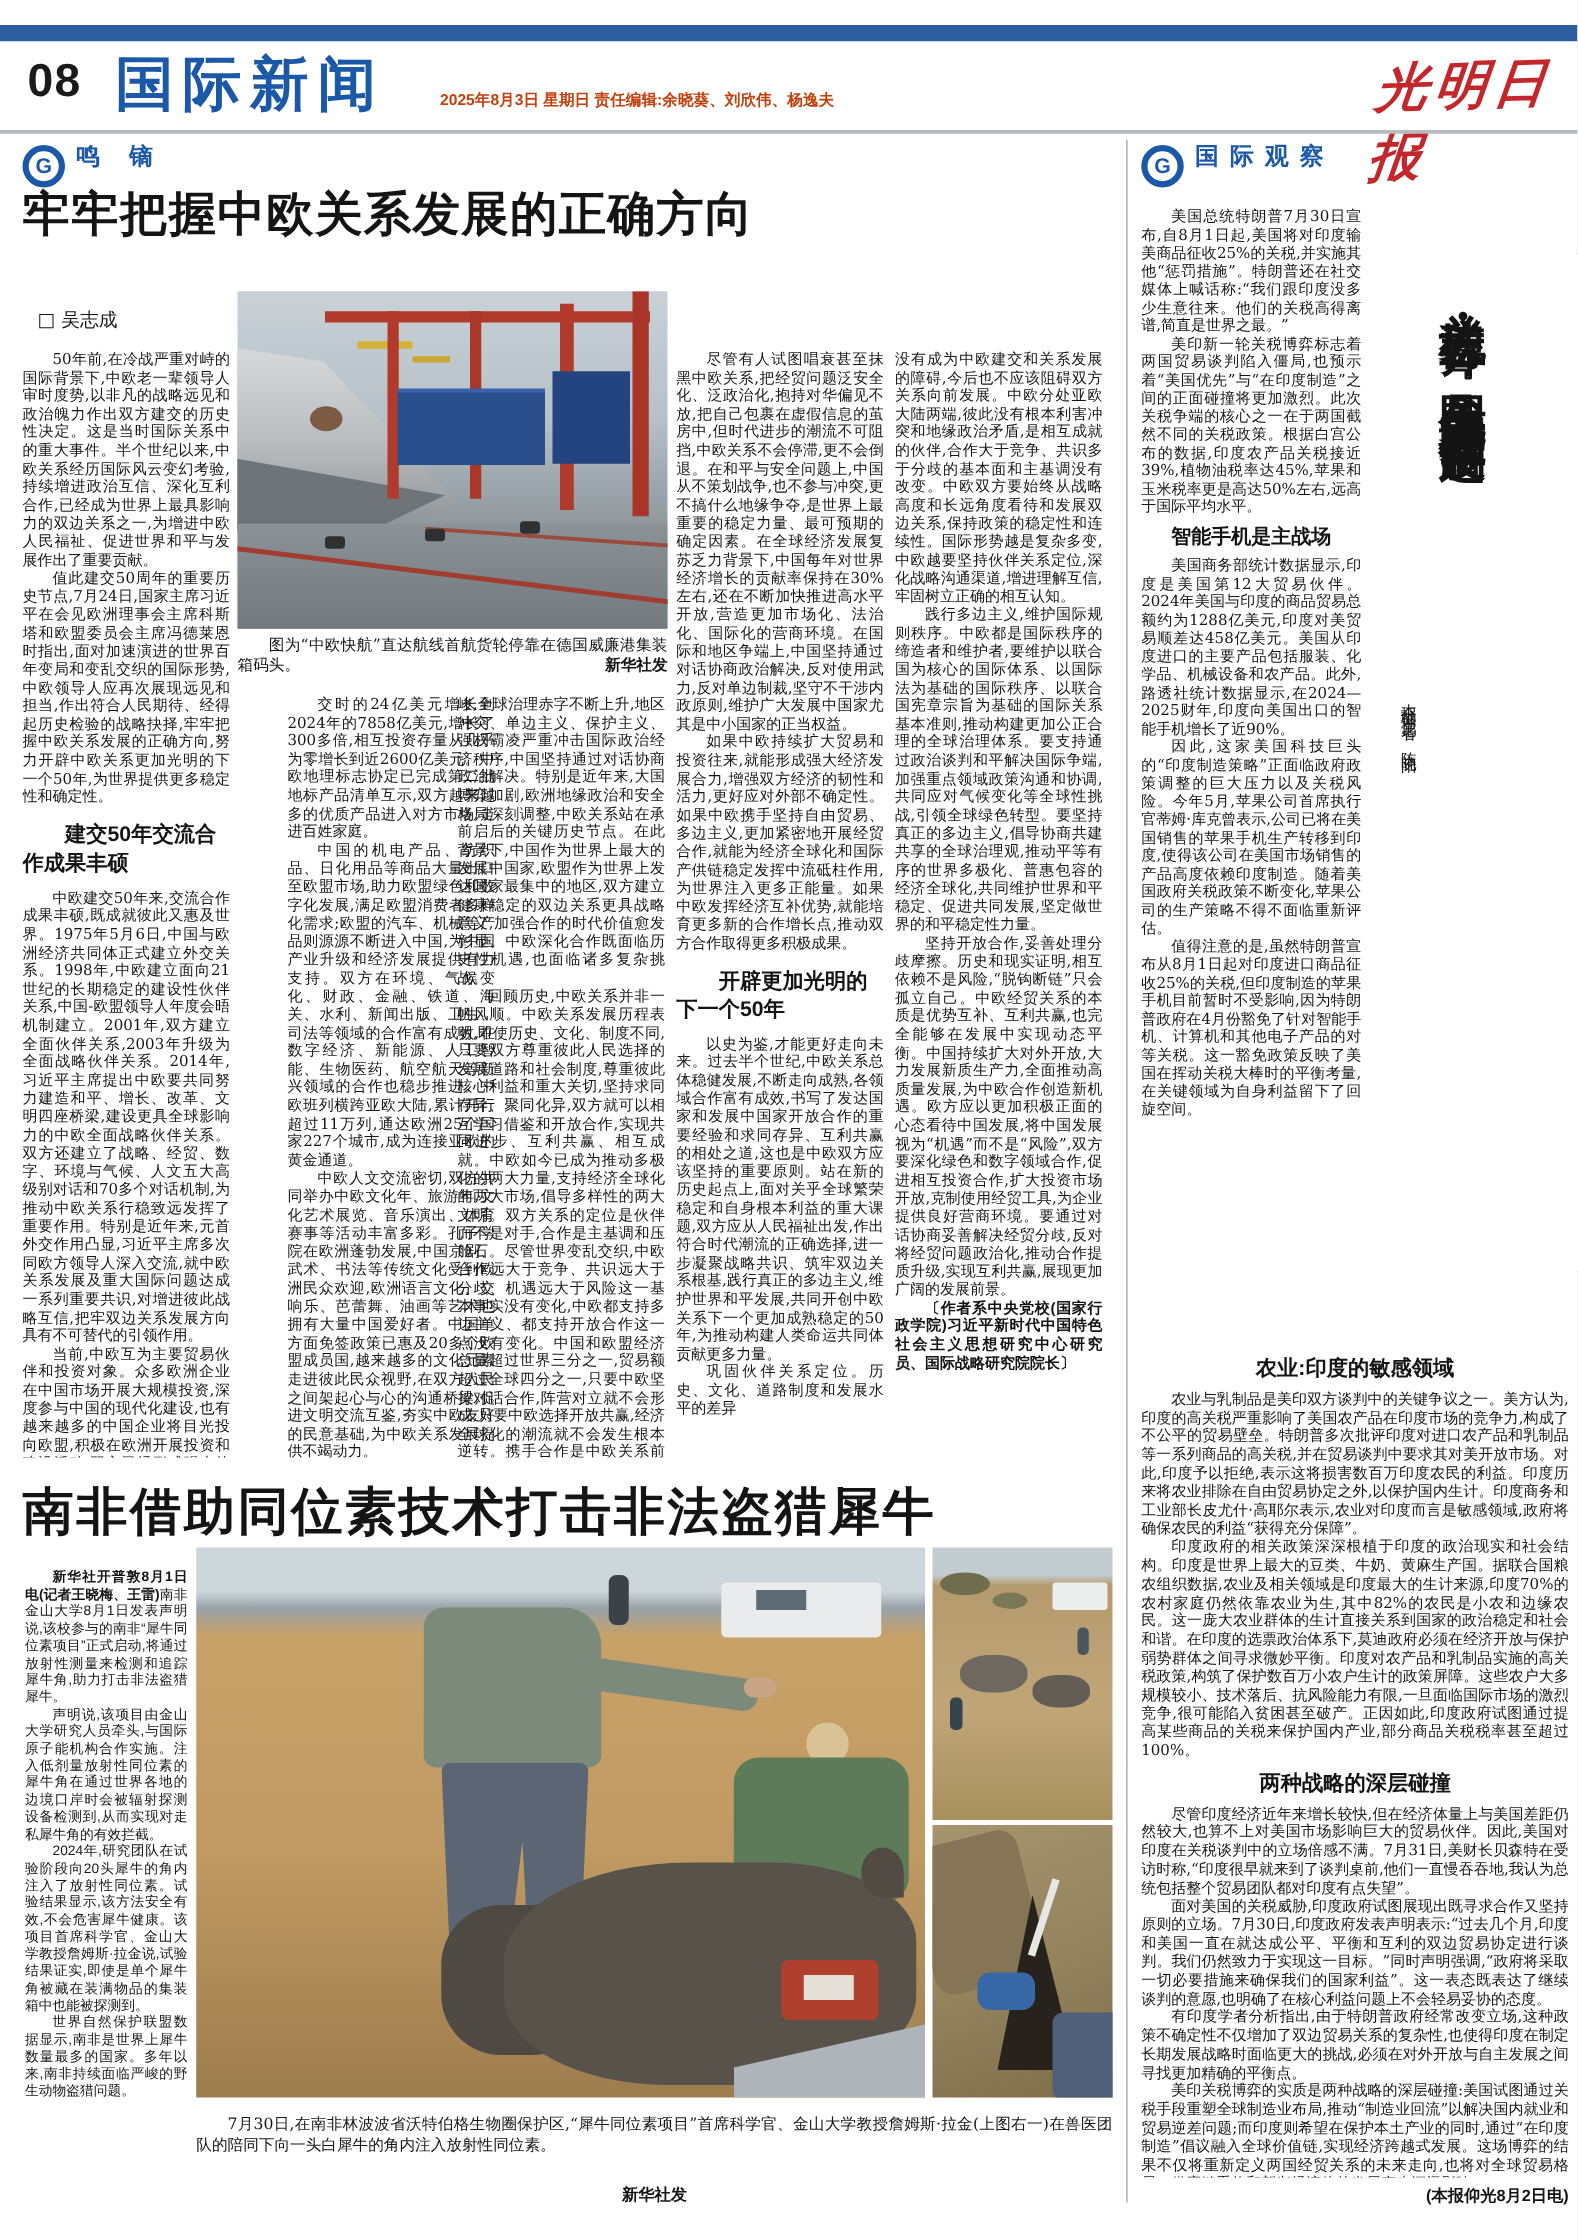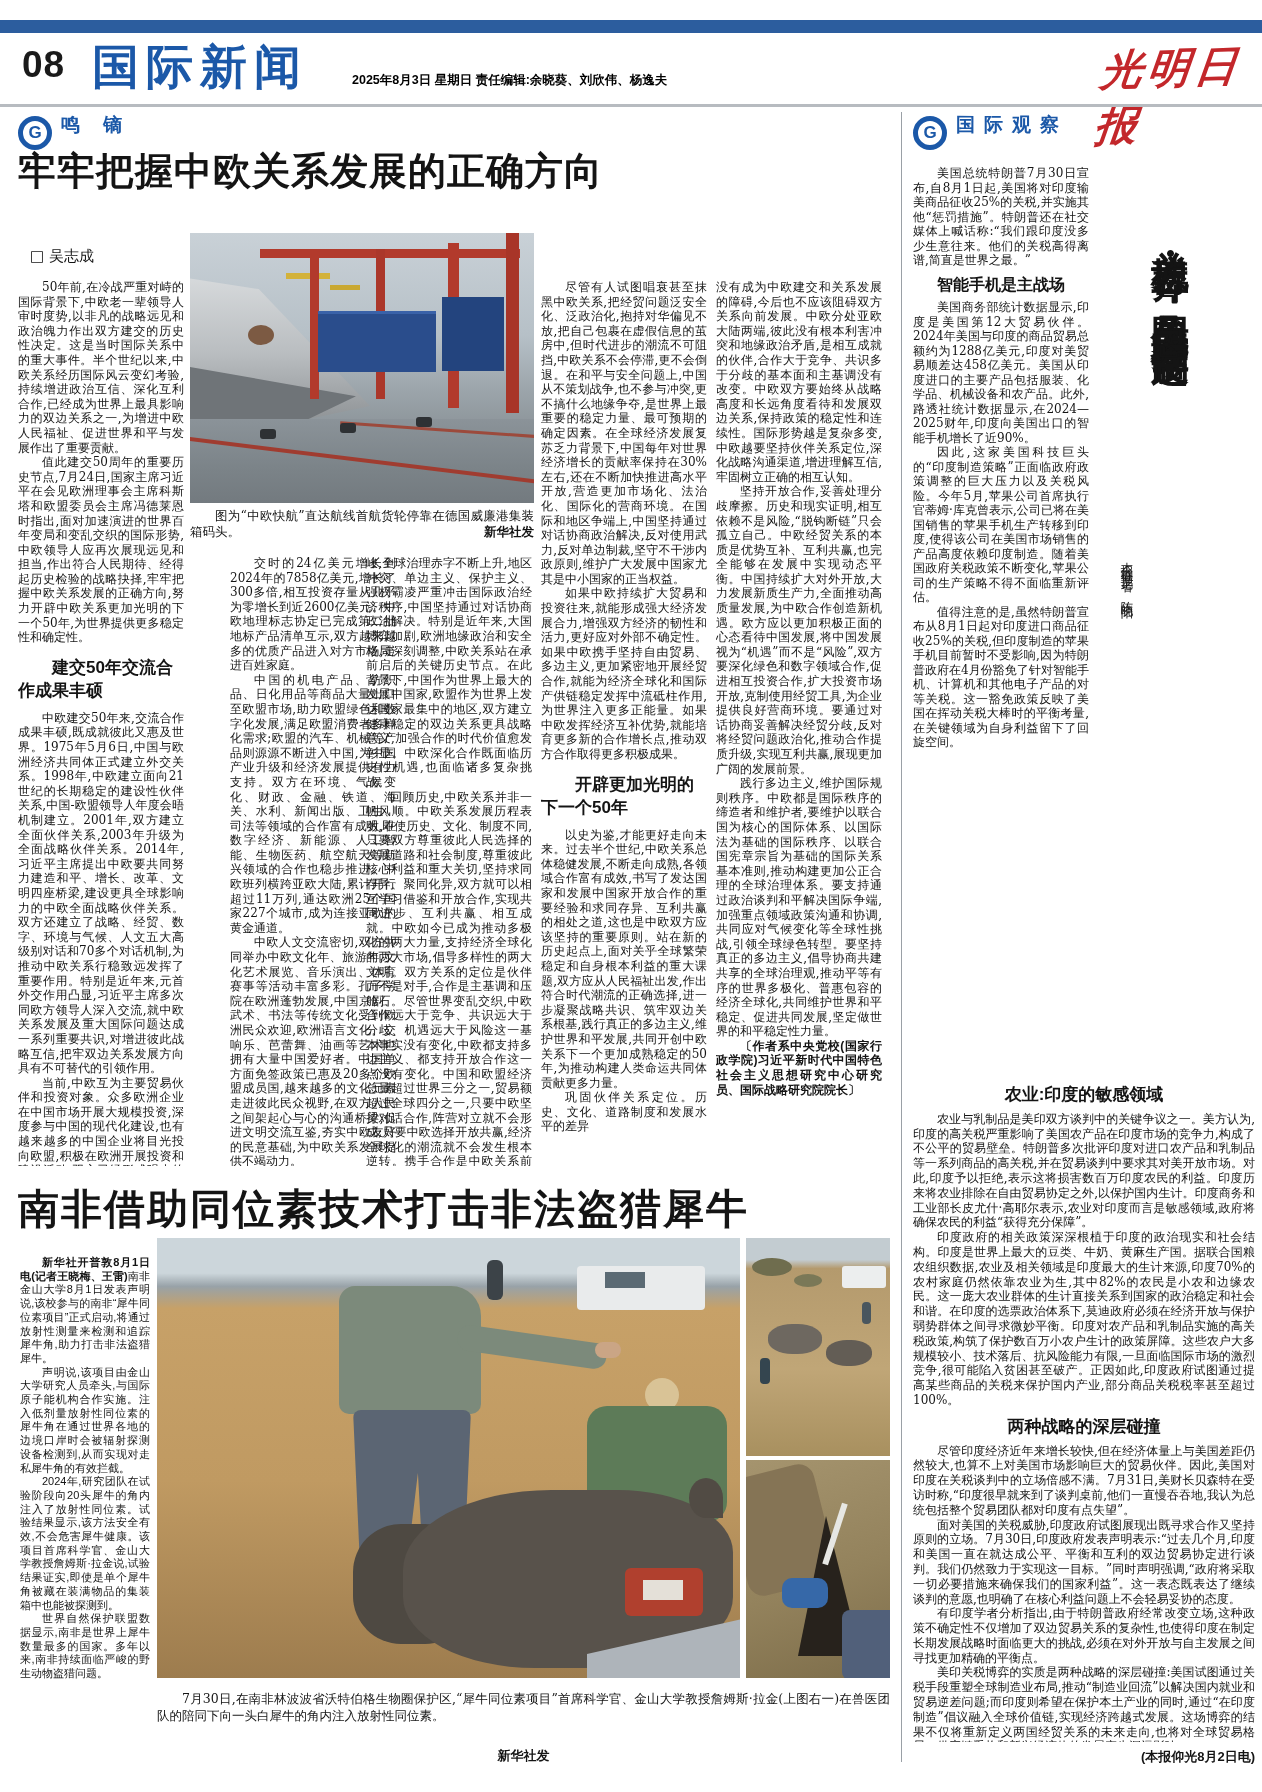--- a/index.html
+++ b/index.html
@@ -5,21 +5,21 @@
   html,body{margin:0;padding:0;background:#e8e8e8;}
   .page{position:relative;width:1262px;height:1792px;background:#ffffff;overflow:hidden;
         font-family:"DejaVu Serif","Liberation Serif",serif;color:#141414;}
   
   .topband{position:absolute;left:0;top:20px;width:1262px;height:13px;background:#2c5d9e;}
   .pageno{position:absolute;left:22px;top:44px;font-size:37px;font-weight:700;
           font-family:"Liberation Sans",sans-serif;color:#1a1a1a;letter-spacing:1px;}
   .section-title{position:absolute;left:92px;top:36px;margin:0;font-size:47px;font-weight:900;
           color:#1b58a8;letter-spacing:7px;font-family:"Liberation Sans",sans-serif;}
   .date-line{position:absolute;left:352px;top:72px;font-size:12.5px;font-weight:700;
-          font-family:"Liberation Sans",sans-serif;color:#000000;}
+          font-family:"Liberation Sans",sans-serif;color:#c2410c;}
   .brand{position:absolute;left:1098px;top:40px;font-size:42px;font-weight:900;color:#c3272b;
           font-style:italic;letter-spacing:5px;transform:skewX(-8deg) rotate(-2deg);}
   .hrule{position:absolute;left:0;top:104px;width:1262px;height:3px;background:#b7bbc0;}
   .vdiv{position:absolute;left:901px;top:112px;width:1px;height:1650px;background:#9aa0a6;}
   
   .glogo{display:inline-block;width:24px;height:24px;border:5px solid #1b58a8;border-radius:50%;
          color:#1b58a8;font-weight:900;font-size:17px;line-height:24px;text-align:center;
          font-family:"Liberation Sans",sans-serif;}
   .label-text{color:#1b58a8;font-weight:900;font-size:19px;letter-spacing:9px;
          font-family:"Liberation Sans",sans-serif;vertical-align:7px;margin-left:4px;}
@@ -195,33 +195,34 @@
   </div>
   <div class="ncol" id="col4">
     <p>尽管有人试图唱衰甚至抹黑中欧关系,把经贸问题泛安全化、泛政治化,抱持对华偏见不放,把自己包裹在虚假信息的茧房中,但时代进步的潮流不可阻挡,中欧关系不会停滞,更不会倒退。在和平与安全问题上,中国从不策划战争,也不参与冲突,更不搞什么地缘争夺,是世界上最重要的稳定力量、最可预期的确定因素。在全球经济发展复苏乏力背景下,中国每年对世界经济增长的贡献率保持在30%左右,还在不断加快推进高水平开放,营造更加市场化、法治化、国际化的营商环境。在国际和地区争端上,中国坚持通过对话协商政治解决,反对使用武力,反对单边制裁,坚守不干涉内政原则,维护广大发展中国家尤其是中小国家的正当权益。</p>
     <p>如果中欧持续扩大贸易和投资往来,就能形成强大经济发展合力,增强双方经济的韧性和活力,更好应对外部不确定性。如果中欧携手坚持自由贸易、多边主义,更加紧密地开展经贸合作,就能为经济全球化和国际产供链稳定发挥中流砥柱作用,为世界注入更多正能量。如果中欧发挥经济互补优势,就能培育更多新的合作增长点,推动双方合作取得更多积极成果。</p>
     <h4 class="sub">开辟更加光明的下一个50年</h4>
     <p>以史为鉴,才能更好走向未来。过去半个世纪,中欧关系总体稳健发展,不断走向成熟,各领域合作富有成效,书写了发达国家和发展中国家开放合作的重要经验和求同存异、互利共赢的相处之道,这也是中欧双方应该坚持的重要原则。站在新的历史起点上,面对关乎全球繁荣稳定和自身根本利益的重大课题,双方应从人民福祉出发,作出符合时代潮流的正确选择,进一步凝聚战略共识、筑牢双边关系根基,践行真正的多边主义,维护世界和平发展,共同开创中欧关系下一个更加成熟稳定的50年,为推动构建人类命运共同体贡献更多力量。</p>
     <p>巩固伙伴关系定位。历史、文化、道路制度和发展水平的差异</p>
   </div>
   <div class="ncol" id="col5">
     <p style="text-indent:0">没有成为中欧建交和关系发展的障碍,今后也不应该阻碍双方关系向前发展。中欧分处亚欧大陆两端,彼此没有根本利害冲突和地缘政治矛盾,是相互成就的伙伴,合作大于竞争、共识多于分歧的基本面和主基调没有改变。中欧双方要始终从战略高度和长远角度看待和发展双边关系,保持政策的稳定性和连续性。国际形势越是复杂多变,中欧越要坚持伙伴关系定位,深化战略沟通渠道,增进理解互信,牢固树立正确的相互认知。</p>
+    <p>践行多边主义,维护国际规则秩序。中欧都是国际秩序的缔造者和维护者,要维护以联合国为核心的国际体系、以国际法为基础的国际秩序、以联合国宪章宗旨为基础的国际关系基本准则,推动构建更加公正合理的全球治理体系。要支持通过政治谈判和平解决国际争端,加强重点领域政策沟通和协调,共同应对气候变化等全球性挑战,引领全球绿色转型。要坚持真正的多边主义,倡导协商共建共享的全球治理观,推动平等有序的世界多极化、普惠包容的经济全球化,共同维护世界和平稳定、促进共同发展,坚定做世界的和平稳定性力量。</p>
     <p>坚持开放合作,妥善处理分歧摩擦。历史和现实证明,相互依赖不是风险,“脱钩断链”只会孤立自己。中欧经贸关系的本质是优势互补、互利共赢,也完全能够在发展中实现动态平衡。中国持续扩大对外开放,大力发展新质生产力,全面推动高质量发展,为中欧合作创造新机遇。欧方应以更加积极正面的心态看待中国发展,将中国发展视为“机遇”而不是“风险”,双方要深化绿色和数字领域合作,促进相互投资合作,扩大投资市场开放,克制使用经贸工具,为企业提供良好营商环境。要通过对话协商妥善解决经贸分歧,反对将经贸问题政治化,推动合作提质升级,实现互利共赢,展现更加广阔的发展前景。</p>
-    <p>践行多边主义,维护国际规则秩序。中欧都是国际秩序的缔造者和维护者,要维护以联合国为核心的国际体系、以国际法为基础的国际秩序、以联合国宪章宗旨为基础的国际关系基本准则,推动构建更加公正合理的全球治理体系。要支持通过政治谈判和平解决国际争端,加强重点领域政策沟通和协调,共同应对气候变化等全球性挑战,引领全球绿色转型。要坚持真正的多边主义,倡导协商共建共享的全球治理观,推动平等有序的世界多极化、普惠包容的经济全球化,共同维护世界和平稳定、促进共同发展,坚定做世界的和平稳定性力量。</p>
     <p class="author-note">〔作者系中央党校(国家行政学院)习近平新时代中国特色社会主义思想研究中心研究员、国际战略研究院院长〕</p>
   </div>
 
   <div class="obs-label">
     <span class="glogo">G</span>
     <span class="label-text">国际观察</span>
   </div>
   <div class="vhead">关税博弈:『美国优先』对撞『在印度制造』</div>
   <div class="vbyline">本报驻仰光记者  陈晓阳</div>
   <div class="obs-colA">
     <p>美国总统特朗普7月30日宣布,自8月1日起,美国将对印度输美商品征收25%的关税,并实施其他“惩罚措施”。特朗普还在社交媒体上喊话称:“我们跟印度没多少生意往来。他们的关税高得离谱,简直是世界之最。”</p>
+    <p>美印新一轮关税博弈标志着两国贸易谈判陷入僵局,也预示着“美国优先”与“在印度制造”之间的正面碰撞将更加激烈。此次关税争端的核心之一在于两国截然不同的关税政策。根据白宫公布的数据,印度农产品关税接近39%,植物油税率达45%,苹果和玉米税率更是高达50%左右,远高于国际平均水平。</p>
     <h4 class="obs-sub">智能手机是主战场</h4>
     <p>美国商务部统计数据显示,印度是美国第12大贸易伙伴。2024年美国与印度的商品贸易总额约为1288亿美元,印度对美贸易顺差达458亿美元。美国从印度进口的主要产品包括服装、化学品、机械设备和农产品。此外,路透社统计数据显示,在2024—2025财年,印度向美国出口的智能手机增长了近90%。</p>
     <p>因此,这家美国科技巨头的“印度制造策略”正面临政府政策调整的巨大压力以及关税风险。今年5月,苹果公司首席执行官蒂姆·库克曾表示,公司已将在美国销售的苹果手机生产转移到印度,使得该公司在美国市场销售的产品高度依赖印度制造。随着美国政府关税政策不断变化,苹果公司的生产策略不得不面临重新评估。</p>
     <p>值得注意的是,虽然特朗普宣布从8月1日起对印度进口商品征收25%的关税,但印度制造的苹果手机目前暂时不受影响,因为特朗普政府在4月份豁免了针对智能手机、计算机和其他电子产品的对等关税。这一豁免政策反映了美国在挥动关税大棒时的平衡考量,在关键领域为自身利益留下了回旋空间。</p>
   </div>
   <div class="obs-wide">
     <h4 class="obs-sub">农业:印度的敏感领域</h4>
     <p>农业与乳制品是美印双方谈判中的关键争议之一。美方认为,印度的高关税严重影响了美国农产品在印度市场的竞争力,构成了不公平的贸易壁垒。特朗普多次批评印度对进口农产品和乳制品等一系列商品的高关税,并在贸易谈判中要求其对美开放市场。对此,印度予以拒绝,表示这将损害数百万印度农民的利益。印度历来将农业排除在自由贸易协定之外,以保护国内生计。印度商务和工业部长皮尤什·高耶尔表示,农业对印度而言是敏感领域,政府将确保农民的利益“获得充分保障”。</p>
     <p>印度政府的相关政策深深根植于印度的政治现实和社会结构。印度是世界上最大的豆类、牛奶、黄麻生产国。据联合国粮农组织数据,农业及相关领域是印度最大的生计来源,印度70%的农村家庭仍然依靠农业为生,其中82%的农民是小农和边缘农民。这一庞大农业群体的生计直接关系到国家的政治稳定和社会和谐。在印度的选票政治体系下,莫迪政府必须在经济开放与保护弱势群体之间寻求微妙平衡。印度对农产品和乳制品实施的高关税政策,构筑了保护数百万小农户生计的政策屏障。这些农户大多规模较小、技术落后、抗风险能力有限,一旦面临国际市场的激烈竞争,很可能陷入贫困甚至破产。正因如此,印度政府试图通过提高某些商品的关税来保护国内产业,部分商品关税税率甚至超过100%。</p>
     <h4 class="obs-sub">两种战略的深层碰撞</h4>

